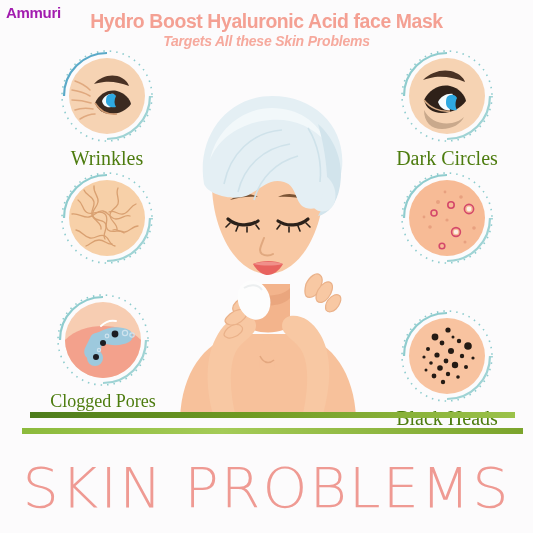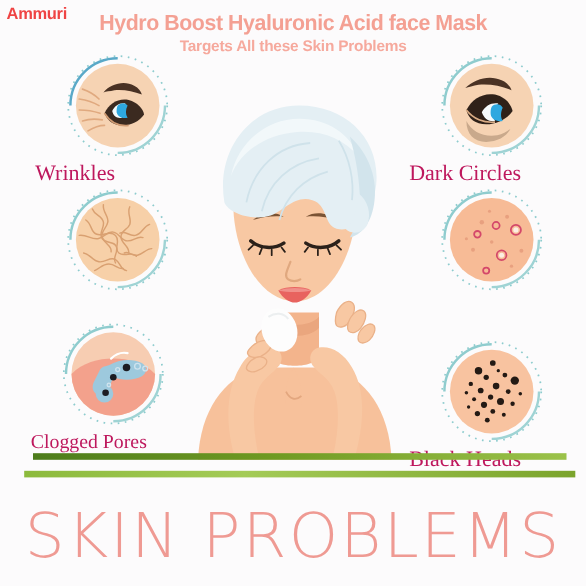--- a/index.html
+++ b/index.html
@@ -7,41 +7,42 @@
     width:533px;height:533px;
     background:#fcfbfc;
     font-family:"Liberation Sans",sans-serif;
     overflow:hidden;position:relative;
   }
   #poster{position:absolute;inset:0;}
 
   
   .brand{
     position:absolute;left:6px;top:4px;
-    font-size:15px;font-weight:bold;color:#ef4444;
+    font-size:15px;font-weight:bold;color:#a21caf;
     letter-spacing:-.3px;
   }
   .title{
     position:absolute;left:0;right:0;top:10px;
     text-align:center;font-size:20px;font-weight:bold;
     color:#f4a093;letter-spacing:-.4px;
     transform:scaleX(.97);
   }
   .subtitle{
     position:absolute;left:0;right:0;top:33px;
     text-align:center;font-size:14px;font-weight:bold;
-    color:#f6a99d;letter-spacing:-.2px;
+    color:#f6a99d;letter-spacing:-.2px;font-style:italic;
   }
 
   
   .feature{position:absolute;width:150px;}
   .feature .art{display:block;margin:0 auto;}
   .feature .cap{
+    text-align:center;
     font-family:"Liberation Serif",serif;
-    font-size:20px;color:#be185d;
+    font-size:20px;color:#4d7c0f;
     margin-top:1px;white-space:nowrap;
   }
   .f-wrinkles     {left:32px; top:48px;}
   .f-dryskin      {left:32px; top:170px;}
   .f-pores        {left:28px; top:292px;}
   .f-darkcircles  {left:372px;top:48px;}
   .f-acne         {left:372px;top:170px;}
   .f-blackheads   {left:372px;top:308px;}
   .f-pores .cap{font-size:18px;}
 

